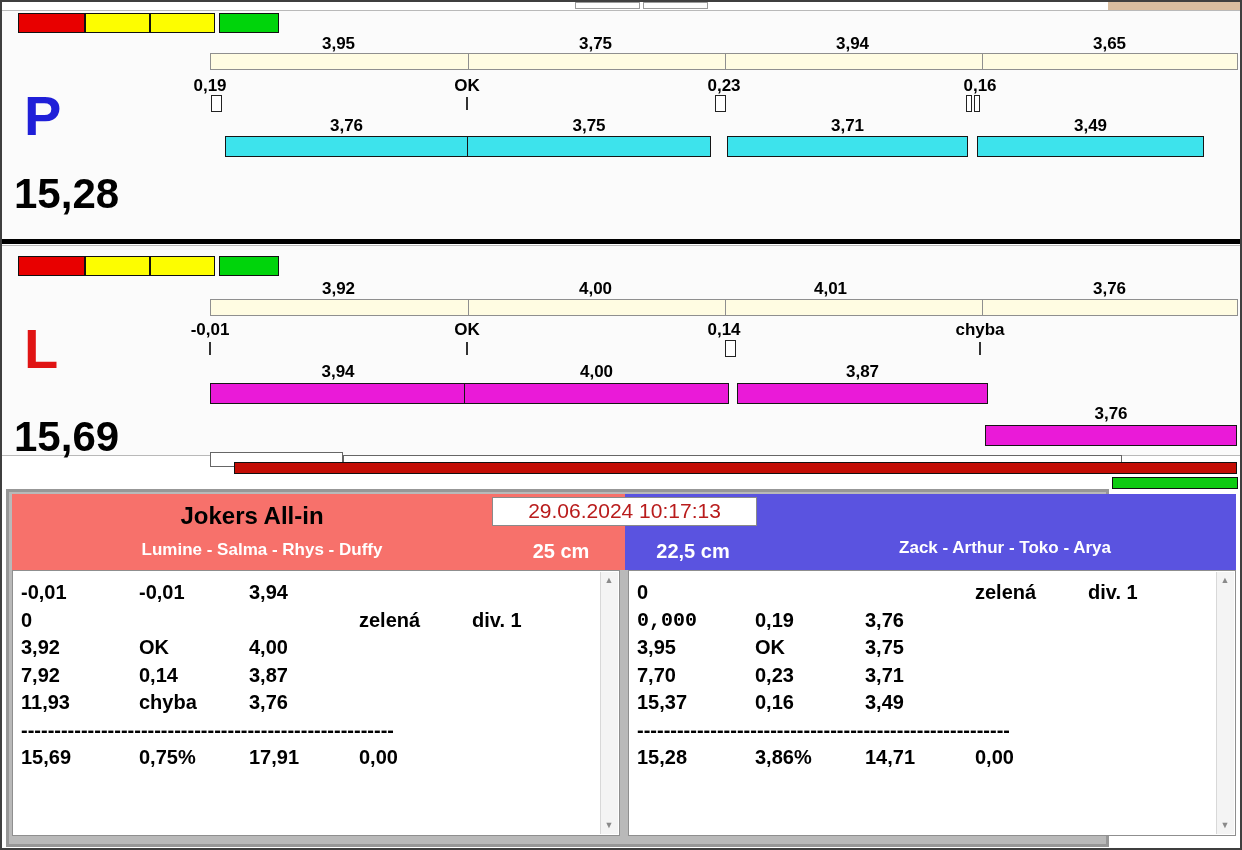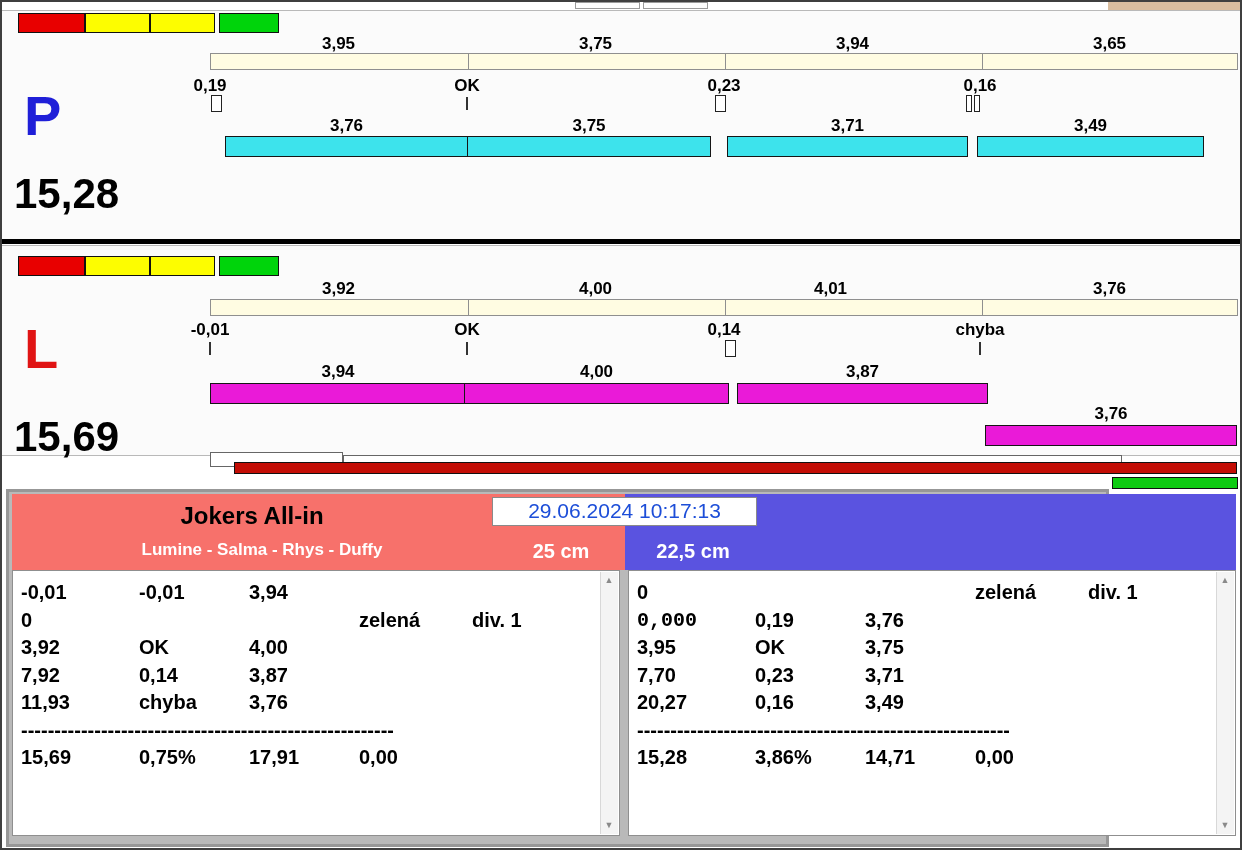--- a/index.html
+++ b/index.html
@@ -21,21 +21,21 @@
   .bar{height:21px;border:1px solid #161616;box-sizing:border-box;}
   .bigletter{font-size:56px;font-weight:bold;line-height:56px;}
   .bigtotal{font-size:42px;font-weight:bold;line-height:46px;color:#000;}
 
   
   #bottom{position:absolute;left:4px;top:487px;width:1103px;height:358px;background:#b9b9b9;border:3px solid #979797;box-sizing:border-box;}
   .thdr{position:absolute;height:76px;}
   .tname{position:absolute;font-size:24px;font-weight:bold;color:#000;text-align:center;white-space:nowrap;}
   .tmembers{position:absolute;font-size:17px;font-weight:bold;color:#fff;text-align:center;white-space:nowrap;}
   .theight{position:absolute;font-size:20px;font-weight:bold;color:#fff;text-align:center;white-space:nowrap;}
-  .datebox{position:absolute;left:483px;top:5px;width:265px;height:29px;background:#fff;border:1px solid #8a8a8a;box-sizing:border-box;z-index:5;text-align:center;font-size:21px;line-height:26px;color:#1d4ed8;}
+  .datebox{position:absolute;left:483px;top:5px;width:265px;height:29px;background:#fff;border:1px solid #8a8a8a;box-sizing:border-box;z-index:5;text-align:center;font-size:21px;line-height:26px;color:#b91c1c;}
   .tpanel{position:absolute;background:#fff;border:1px solid #8f8f8f;box-sizing:border-box;}
   .cell{position:absolute;font-size:20px;font-weight:bold;color:#000;white-space:nowrap;line-height:27px;}
   .sepcell{overflow:hidden;width:372px;}
   .sb{position:absolute;top:1px;right:1px;bottom:1px;width:17px;background:#f4f4f4;border-left:1px solid #d8d8d8;}
   .sbbtn{position:absolute;left:0;width:16px;height:17px;text-align:center;font-size:9px;line-height:17px;color:#8a8a8a;cursor:pointer;}
   .sbbtn.up{top:0}.sbbtn.down{bottom:0}
 
   
   .frag{position:absolute;top:0;height:7px;background:#fdfdfd;border:1px solid #9a9a9a;box-sizing:border-box;}
   #tanblock{position:absolute;left:1106px;top:0;width:132px;height:29px;background:#d9bd9f;border-bottom:1px solid #b49a7e;}
@@ -146,20 +146,21 @@
 
   <div id="bottom">
 
     <div class="thdr" style="left: 3px; top: 2px; width: 613px; background: rgb(247, 113, 107);">
       <div class="tname" style="left:0;top:8px;width:480px;">Jokers All-in</div>
       <div class="tmembers" style="left:0;top:46px;width:500px;">Lumine - Salma - Rhys - Duffy</div>
       <div class="theight" style="left:488px;top:46px;width:122px;">25 cm</div>
     </div>
 
     <div class="thdr" style="left: 616px; top: 2px; width: 611px; background: rgb(90, 83, 224);">
+      <div class="tmembers" style="left:150px;top:44px;width:460px;">Zack - Arthur - Toko - Arya</div>
       <div class="theight" style="left:8px;top:46px;width:120px;">22,5 cm</div>
     </div>
 
     <div class="datebox">
       <span>29.06.2024 10:17:13</span>
     </div>
 
     <div class="tpanel" style="left:3px;top:78px;width:608px;height:266px;">
       <div class="cell" style="left:8px;top:8px;">-0,01</div>
       <div class="cell" style="left:126px;top:8px;">-0,01</div>
@@ -204,21 +205,21 @@
       <div class="cell" style="left:236px;top:36px;">3,76</div>
 
       <div class="cell" style="left:8px;top:63px;">3,95</div>
       <div class="cell" style="left:126px;top:63px;">OK</div>
       <div class="cell" style="left:236px;top:63px;">3,75</div>
 
       <div class="cell" style="left:8px;top:91px;">7,70</div>
       <div class="cell" style="left:126px;top:91px;">0,23</div>
       <div class="cell" style="left:236px;top:91px;">3,71</div>
 
-      <div class="cell" style="left:8px;top:118px;">20,27</div>
+      <div class="cell" style="left:8px;top:118px;">15,37</div>
       <div class="cell" style="left:126px;top:118px;">0,16</div>
       <div class="cell" style="left:236px;top:118px;">3,49</div>
 
       <div class="cell sepcell" style="left:8px;top:146px;">------------------------------------------------------------</div>
 
       <div class="cell" style="left:8px;top:173px;">15,28</div>
       <div class="cell" style="left:126px;top:173px;">3,86%</div>
       <div class="cell" style="left:236px;top:173px;">14,71</div>
       <div class="cell" style="left:346px;top:173px;">0,00</div>
 

